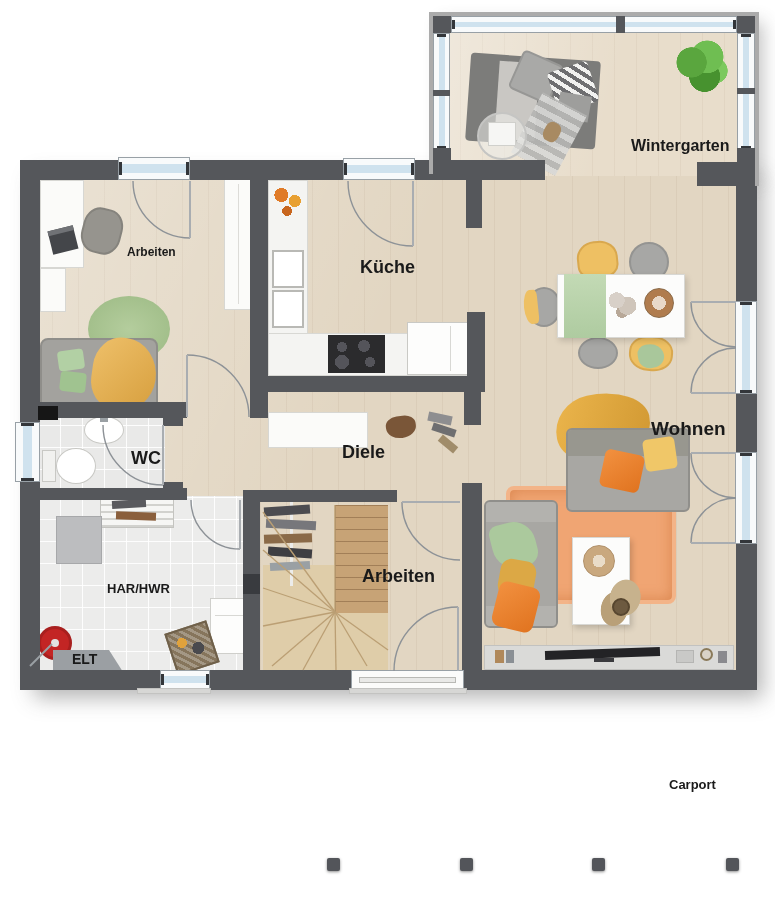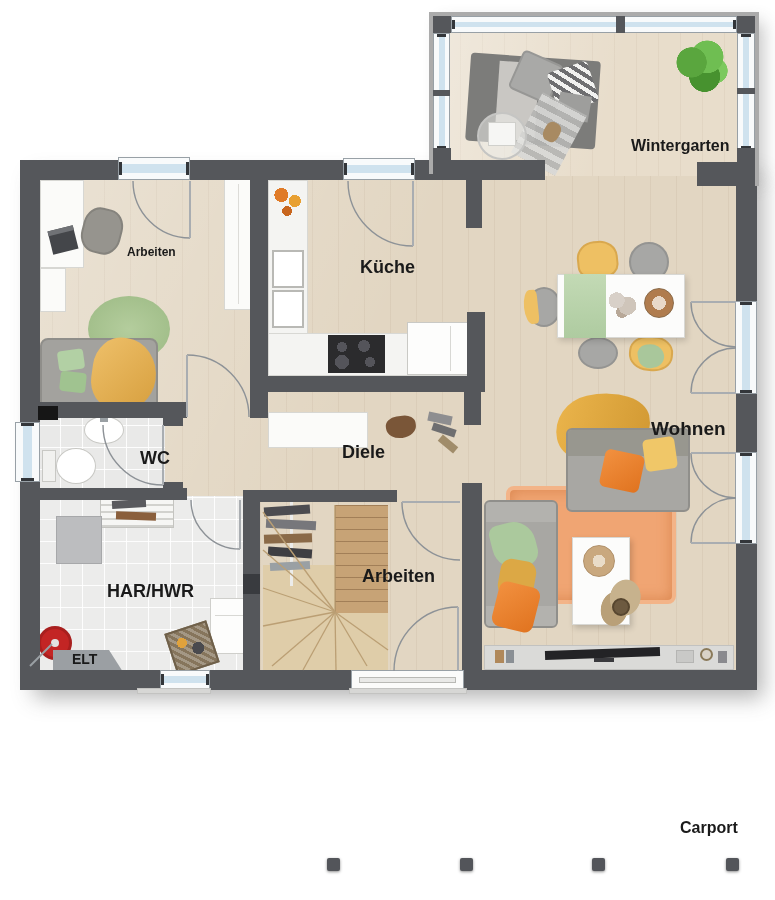--- a/index.html
+++ b/index.html
@@ -204,26 +204,26 @@
     radial-gradient(circle at 30% 40%,#5aa63e 0 30%,transparent 31%),
     radial-gradient(circle at 60% 30%,#6fbe52 0 32%,transparent 33%),
     radial-gradient(circle at 55% 65%,#47922f 0 33%,transparent 34%),
     radial-gradient(circle at 75% 55%,#7cc95e 0 25%,transparent 26%);}
   
   .lbl{color:#1a1a1a;font-weight:bold;white-space:nowrap;}
   .lbl-wintergarten{left:631px;top:137px;font-size:16px;}
   .lbl-arbeiten{left:127px;top:245px;font-size:12px;}
   .lbl-kueche{left:360px;top:257px;font-size:18px;}
   .lbl-wohnen{left:651px;top:418px;font-size:19px;}
-  .lbl-wc{left:131px;top:448px;font-size:18px;margin-left:9px;}
+  .lbl-wc{left:131px;top:448px;font-size:18px;}
   .lbl-diele{left:342px;top:442px;font-size:18px;}
-  .lbl-har{left:107px;top:581px;font-size:18px;}
+  .lbl-har{left:107px;top:581px;font-size:13px;}
   .lbl-windfang{left:362px;top:566px;font-size:18px;}
   .lbl-elt{left:72px;top:651px;font-size:14px;}
-  .lbl-carport{left:669px;top:819px;font-size:16px;margin-left:11px;}
+  .lbl-carport{left:669px;top:777px;font-size:13px;}
   
   .post{width:13px;height:13px;background:#53555a;border-radius:2px;box-shadow:0 1px 3px rgba(0,0,0,.45);}
   .post1{left:327px;top:858px;} .post2{left:460px;top:858px;}
   .post3{left:592px;top:858px;} .post4{left:726px;top:858px;}
   svg.overlay{left:0;top:0;pointer-events:none;}
 </style>
 </head>
 <body>
 
 <div class="plan">

